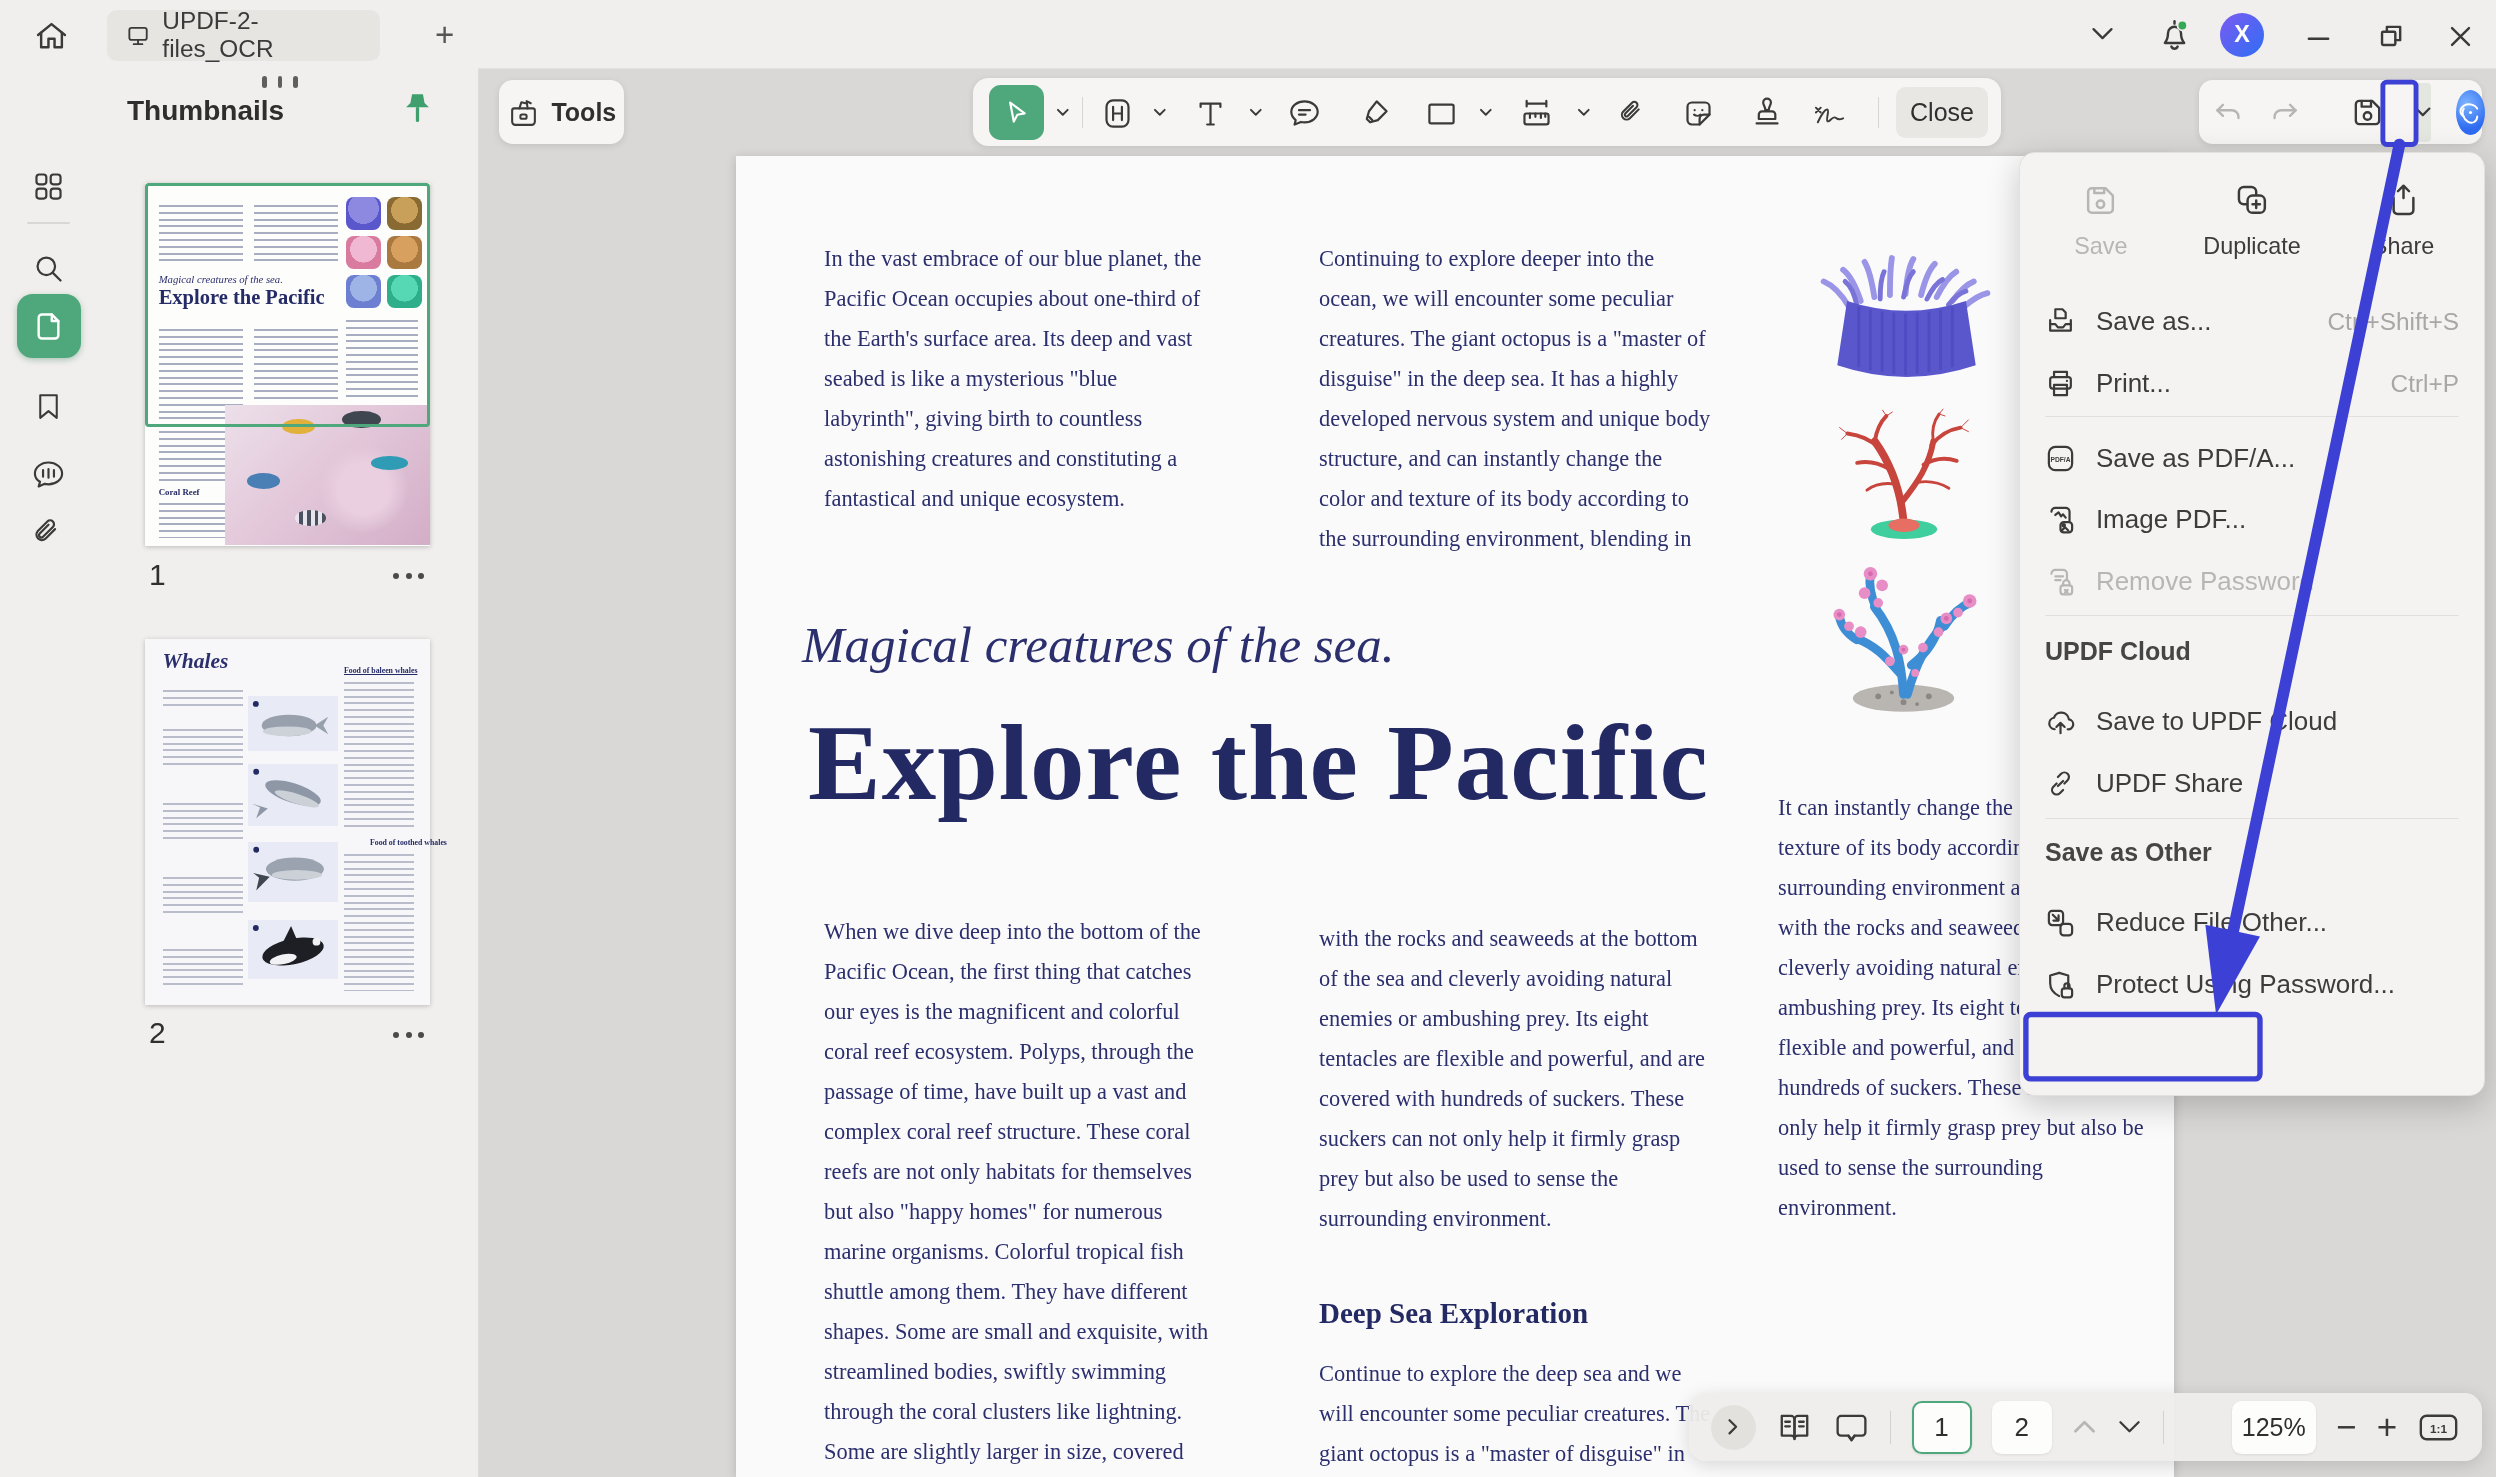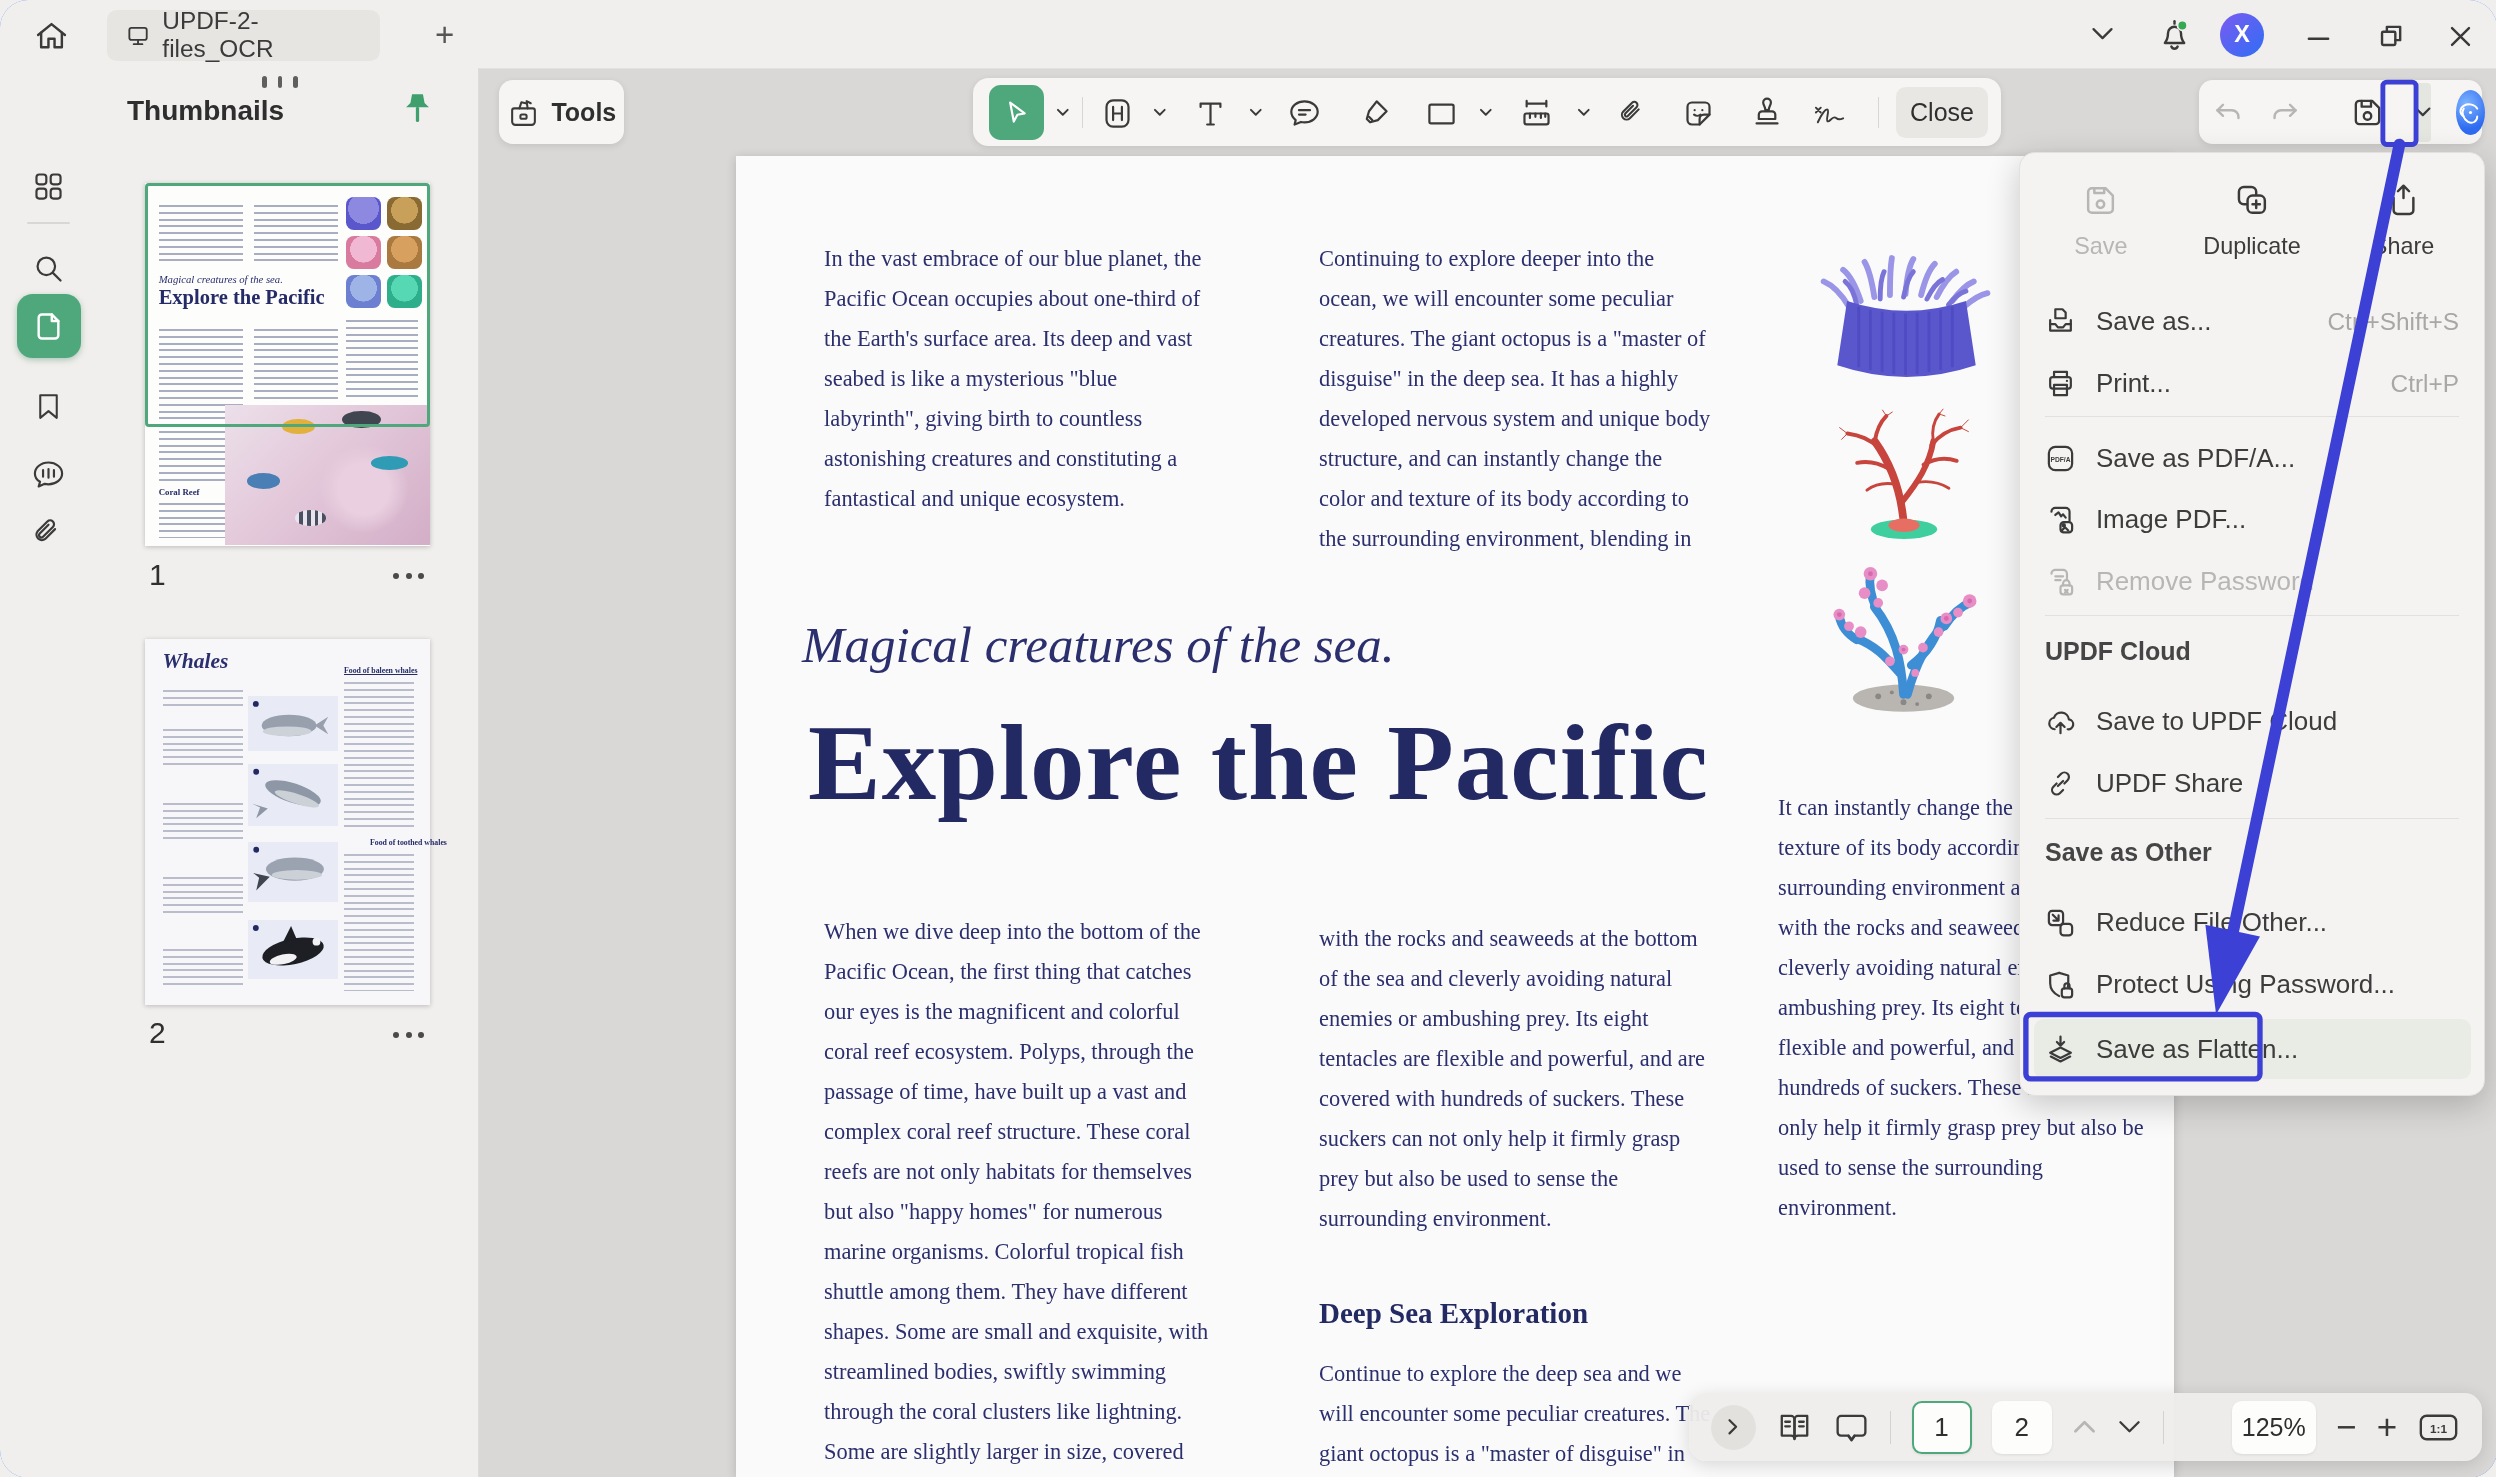--- a/index.html
+++ b/index.html
@@ -1,16 +1,16 @@
 <!DOCTYPE html>
 <html><head>
 <meta charset="utf-8">
 <style>
   html,body{margin:0;padding:0;background:#f1efed;font-family:"Liberation Sans",sans-serif;}
-  #app{position:relative;width:2497px;height:1478px;overflow:hidden;background:#3b82f6;border-radius:28px;}
+  #app{position:relative;width:2497px;height:1478px;overflow:hidden;background:#3b82f6;}
   .abs{position:absolute;}
   svg{display:block;}
   .ic{stroke:#3a3a3a;fill:none;stroke-width:2;stroke-linecap:round;stroke-linejoin:round;}
   .ic-thin{stroke:#3a3a3a;fill:none;stroke-width:1.7;stroke-linecap:round;stroke-linejoin:round;}
   
   #titlebar{left:0;top:0;width:2497px;height:68px;background:#f1efed;border-bottom:1px solid #e4e2e0;}
   #tab{left:107px;top:9.8px;width:238px;height:51px;background:#e7e5e2;border-radius:9.8px;display:flex;align-items:center;gap:11.7px;padding:0 17.6px;}
   #tab .tlabel{font-size:24.4px;color:#3a3a3a;}
   
   #rail{left:0;top:68px;width:98px;height:1409px;background:#f1efed;}
@@ -688,28 +688,20 @@
     </div>
     <div class="mrow" style="top:803px;">
       <svg width="31" height="31" viewBox="0 0 24 24" class="ic-thin">
           <path d="M11 3l-7 2v6c0 5 3 8 7 10"></path>
           <path d="M11 3l7 2v6c0 1-.1 1.9-.3 2.8"></path>
           <rect x="13" y="15" width="8" height="7" rx="2"></rect>
           <path d="M15 15v-1.8a2 2 0 014 0V15"></path>
         </svg>
       <span class="mlabel">Protect Using Password...</span>
     </div>
-    <div class="mrow hl" style="top:866px;height:60px;">
-      <svg width="31" height="31" viewBox="0 0 24 24" class="ic-thin">
-          <path d="M12 2v7M12 9L9.2 6.2M12 9l2.8-2.8"></path>
-          <path d="M12 10.5l8 4-8 4-8-4z"></path>
-          <path d="M4.5 17.5l7.5 3.8 7.5-3.8"></path>
-        </svg>
-      <span class="mlabel">Save as Flatten...</span>
-    </div>
   </div>
 
   <div id="bottombar" class="abs">
     <div id="expand-btn">
       <svg width="17.6" height="17.6" viewBox="0 0 16 16" class="ic">
           <path d="M5 2l6 6-6 6"></path>
         </svg>
     </div>
     <div>
       <svg width="37" height="35" viewBox="0 0 32 30" class="ic">

